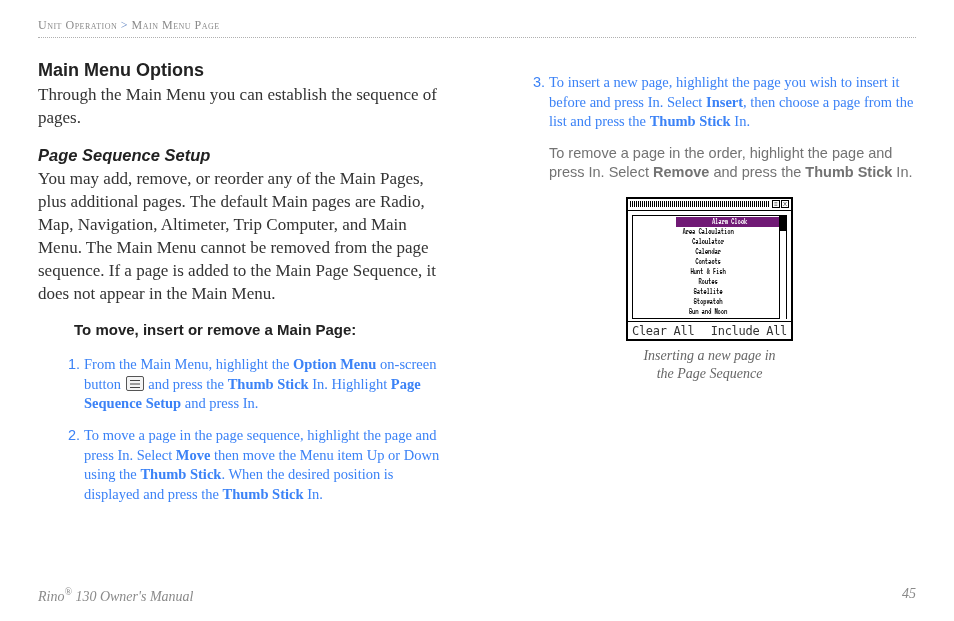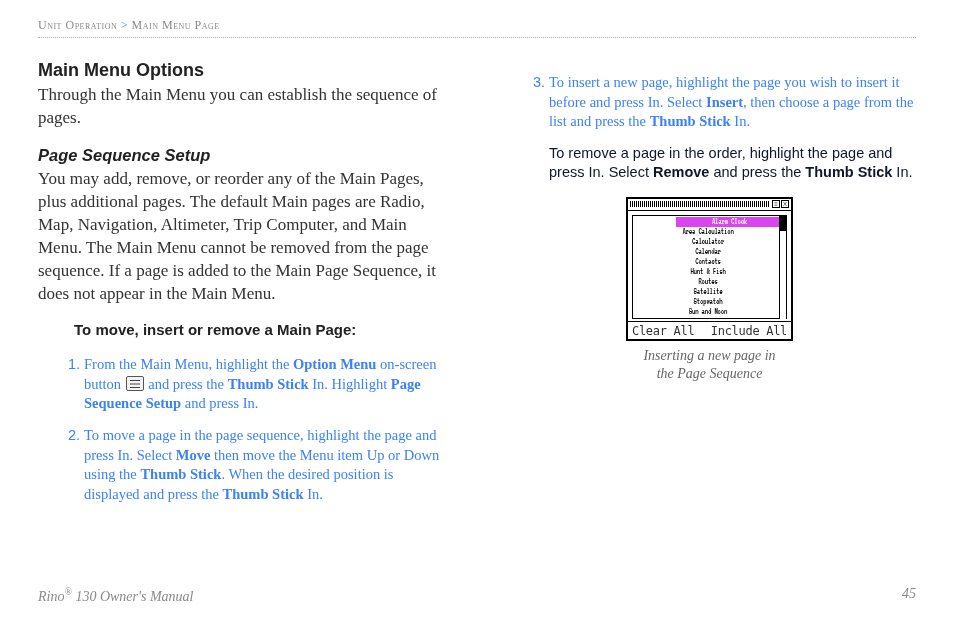--- a/index.html
+++ b/index.html
@@ -79,21 +79,21 @@
   }
   ol.steps li {
     margin-bottom: 12px;
   }
   ol.steps li::marker {
     font-family: Arial, Helvetica, sans-serif;
   }
   .follow {
     font-family: Arial, Helvetica, sans-serif;
     font-size: 14.5px;
-    color: #0f172a;
+    color: #737373;
     line-height: 1.35;
     margin-left: 46px;
     margin-bottom: 14px;
   }
   .b { font-weight: bold; }
 
   .option-btn-icon {
     display: inline-block;
     width: 16px; height: 13px;
     vertical-align: -2px;
@@ -177,21 +177,21 @@
   .li {
     font-family: "Pixel", "VT323", monospace;
     font-size: 8.5px;
     line-height: 10px;
     padding: 0 8px 0 5px;
     white-space: nowrap;
     color: #000;
     letter-spacing: -.2px;
   }
   .li.sel {
-    background: #d946ef;
+    background: #701a75;
     color: #fff;
     margin-left: 43px;
   }
   .shot-footer {
     display: flex;
     justify-content: space-between;
     border-top: 1px solid #000;
     padding: 1px 2px 0 2px;
   }
   .foot-btn {

